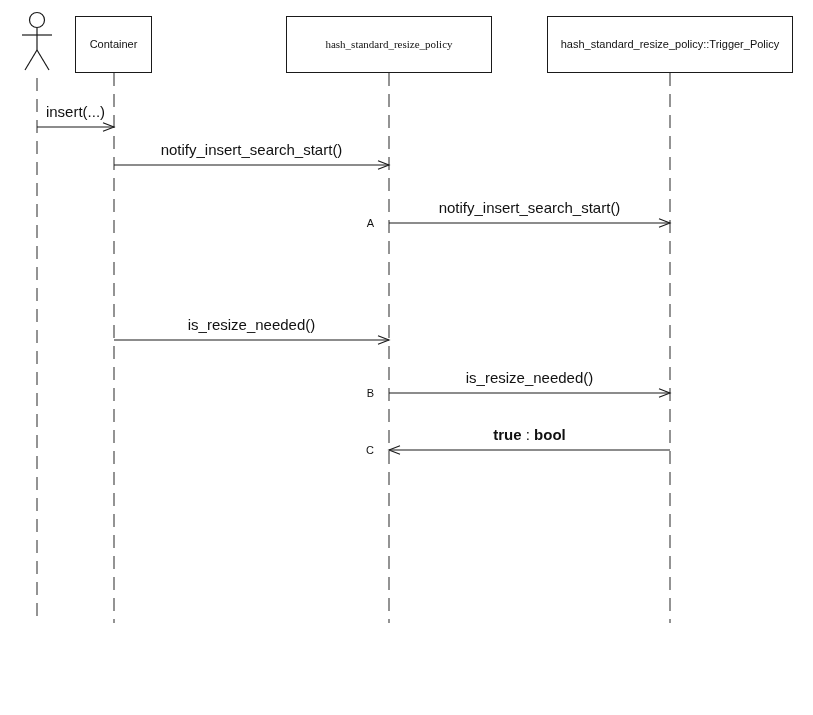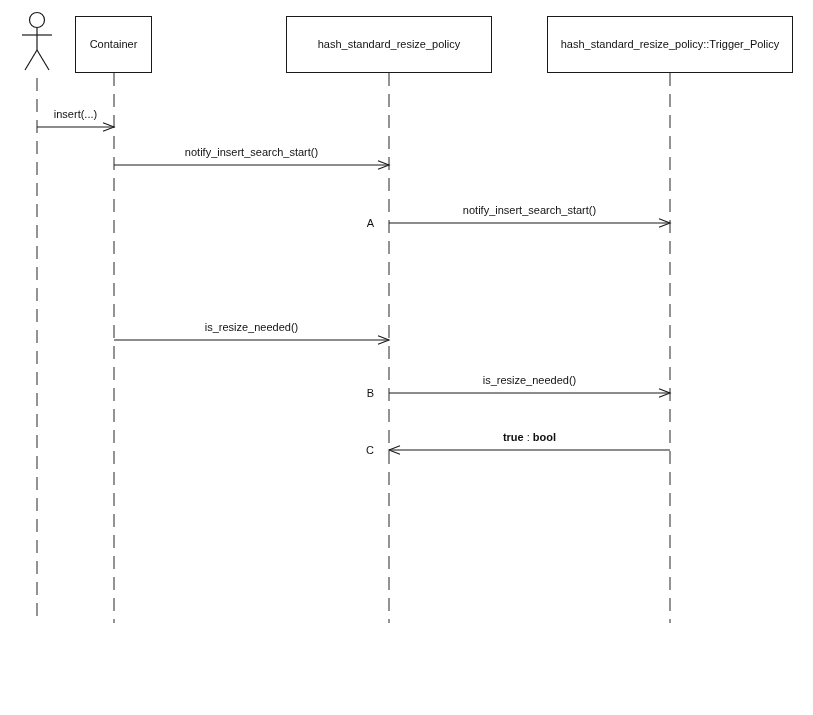--- a/index.html
+++ b/index.html
@@ -31,21 +31,21 @@
     padding: 0 10px;
   }
   .participant-label {
     font-size: 11px;
     color: #111111;
     white-space: nowrap;
     line-height: 1.2;
   }
   .msg-label {
     position: absolute;
-    font-size: 11px;
+    font-size: 15px;
     color: #111111;
     white-space: nowrap;
     transform: translate(-50%, -100%);
     line-height: 1.2;
   }
   .msg-label.bold-ret b {
     font-weight: bold;
   }
   .seq-marker {
     position: absolute;
@@ -112,21 +112,21 @@
           <line x1="114" y1="676" x2="37" y2="676" stroke="#1a1a1a" stroke-width="1.1"></line>
           <path d="M 48 671.8 L 37 676 L 48 680.2" fill="none" stroke="#1a1a1a" stroke-width="1.1" stroke-linecap="butt" stroke-linejoin="miter"></path>
         </g>
       </g>
   </svg>
 
   <div id="participant-boxes">
       <div class="participant-box" style="left: 75px; top: 16px; width: 77px; height: 57px;">
         <span class="participant-label">Container</span>
       </div>
-      <div class="participant-box" style="left: 286px; top: 16px; width: 206px; height: 57px;">
+      <div class="participant-box" style="left: 286px; top: 16px; width: 206px; height: 57px; font-family: Liberation Serif, serif;">
         <span class="participant-label">hash_standard_resize_policy</span>
       </div>
       <div class="participant-box" style="left: 547px; top: 16px; width: 246px; height: 57px;">
         <span class="participant-label">hash_standard_resize_policy::Trigger_Policy</span>
       </div>
     </div>
   <div id="message-labels">
       <div class="msg-label" style="left: 75.5px; top: 121px;">insert(...)</div>
       <div class="msg-label" style="left: 251.5px; top: 159px;">notify_insert_search_start()</div>
       <div class="msg-label" style="left: 529.5px; top: 217px;">notify_insert_search_start()</div>

